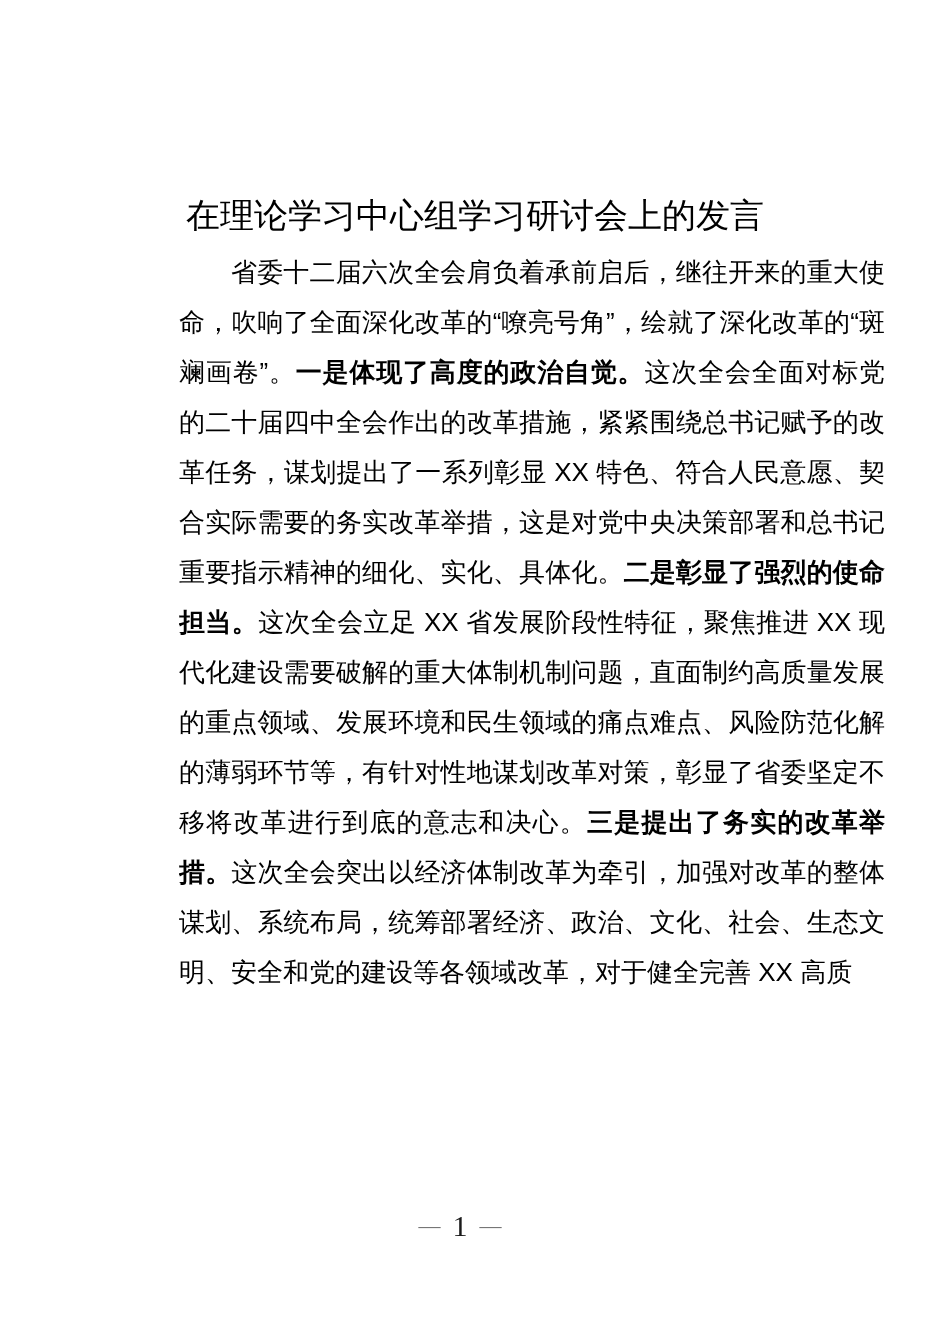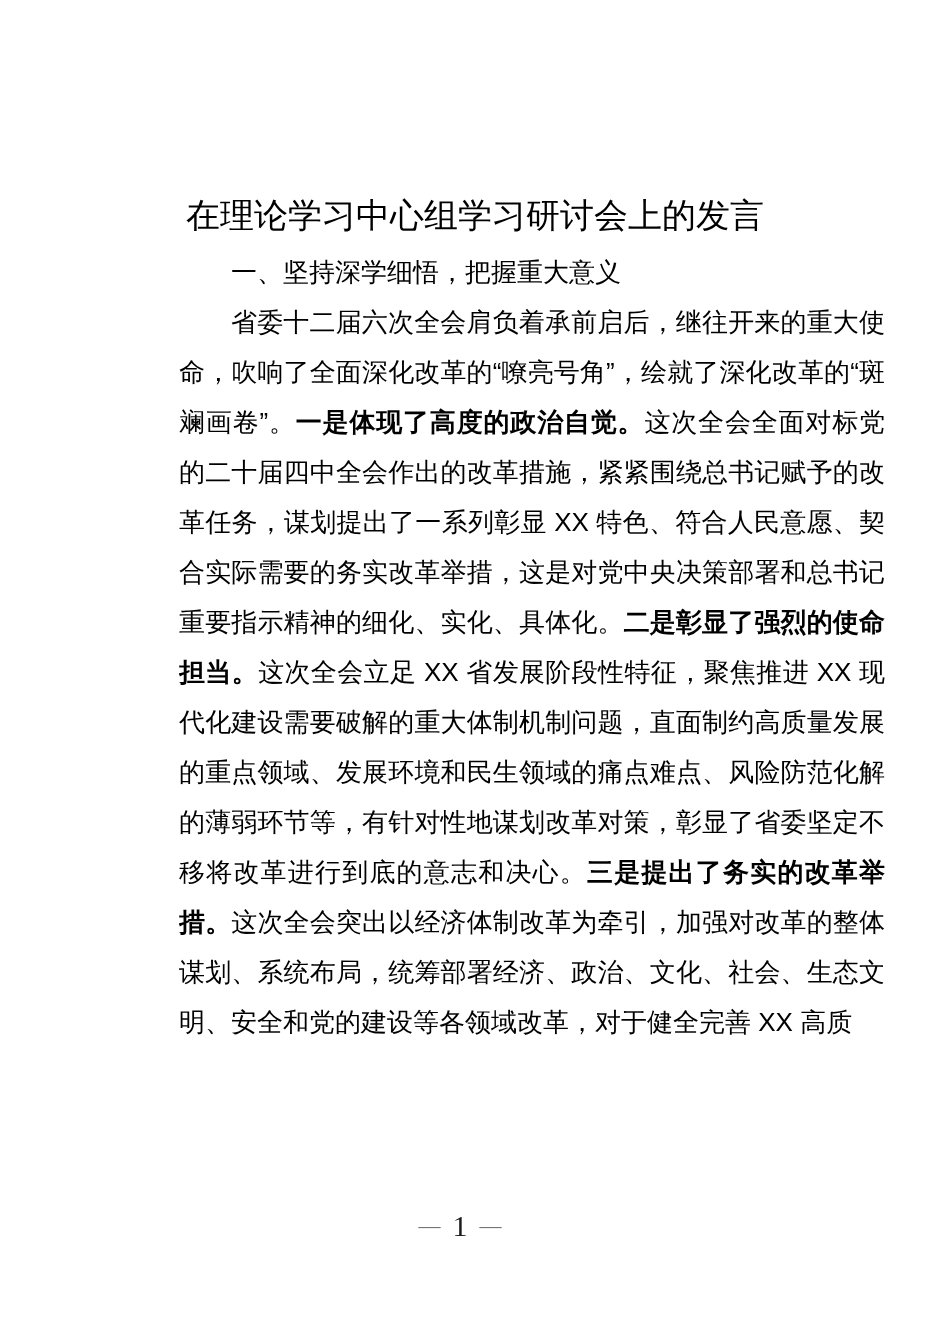--- a/index.html
+++ b/index.html
@@ -77,21 +77,20 @@
   }
 </style>
 </head>
 <body>
 
 <div class="page">
 
   <h1 class="doc-title">在理论学习中心组学习研讨会上的发言</h1>
 
   <div class="doc-body">
-      <p><span class="run">一、坚持深学细悟，把握重大意义</span></p>
       <p><span class="run">省委十二届六次全会肩负着承前启后，继往开来的重大使命，吹响了全面深化改革的“嘹亮号角”，绘就了深化改革的“斑斓画卷”。</span><span class="run bold">一是体现了高度的政治自觉。</span><span class="run">这次全会全面对标党的二十届四中全会作出的改革措施，紧紧围绕总书记赋予的改革任务，谋划提出了一系列彰显 XX 特色、符合人民意愿、契合实际需要的务实改革举措，这是对党中央决策部署和总书记重要指示精神的细化、实化、具体化。</span><span class="run bold">二是彰显了强烈的使命担当。</span><span class="run">这次全会立足 XX 省发展阶段性特征，聚焦推进 XX 现代化建设需要破解的重大体制机制问题，直面制约高质量发展的重点领域、发展环境和民生领域的痛点难点、风险防范化解的薄弱环节等，有针对性地谋划改革对策，彰显了省委坚定不移将改革进行到底的意志和决心。</span><span class="run bold">三是提出了务实的改革举措。</span><span class="run">这次全会突出以经济体制改革为牵引，加强对改革的整体谋划、系统布局，统筹部署经济、政治、文化、社会、生态文明、安全和党的建设等各领域改革，对于健全完善 XX 高质</span></p>
     </div>
 
   <div class="page-footer">
     <span class="dash">—</span>
     <span class="pnum">1</span>
     <span class="dash">—</span>
   </div>
 
 </div>

